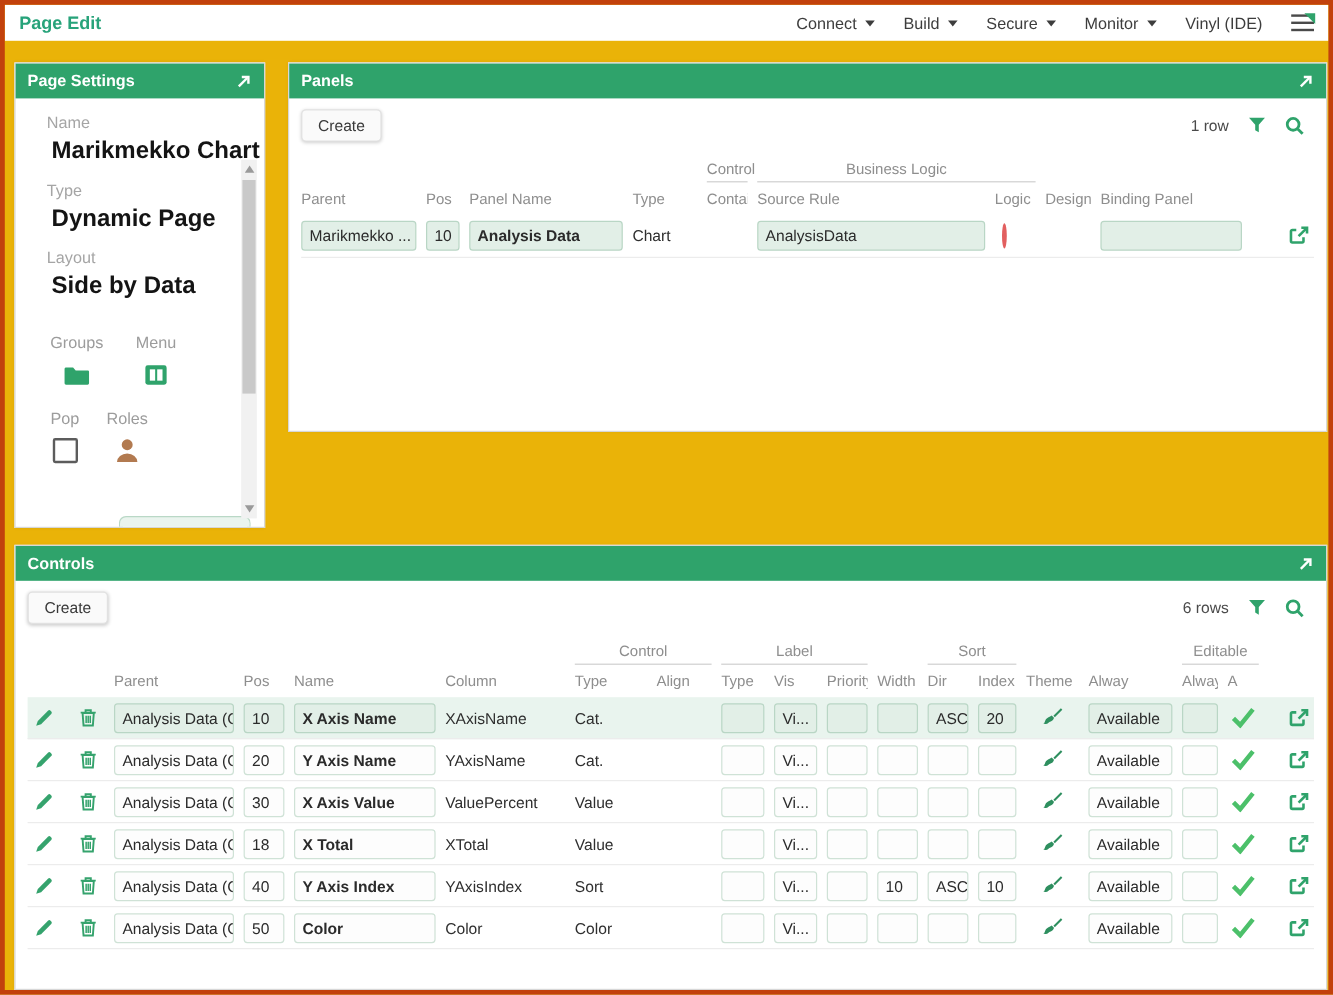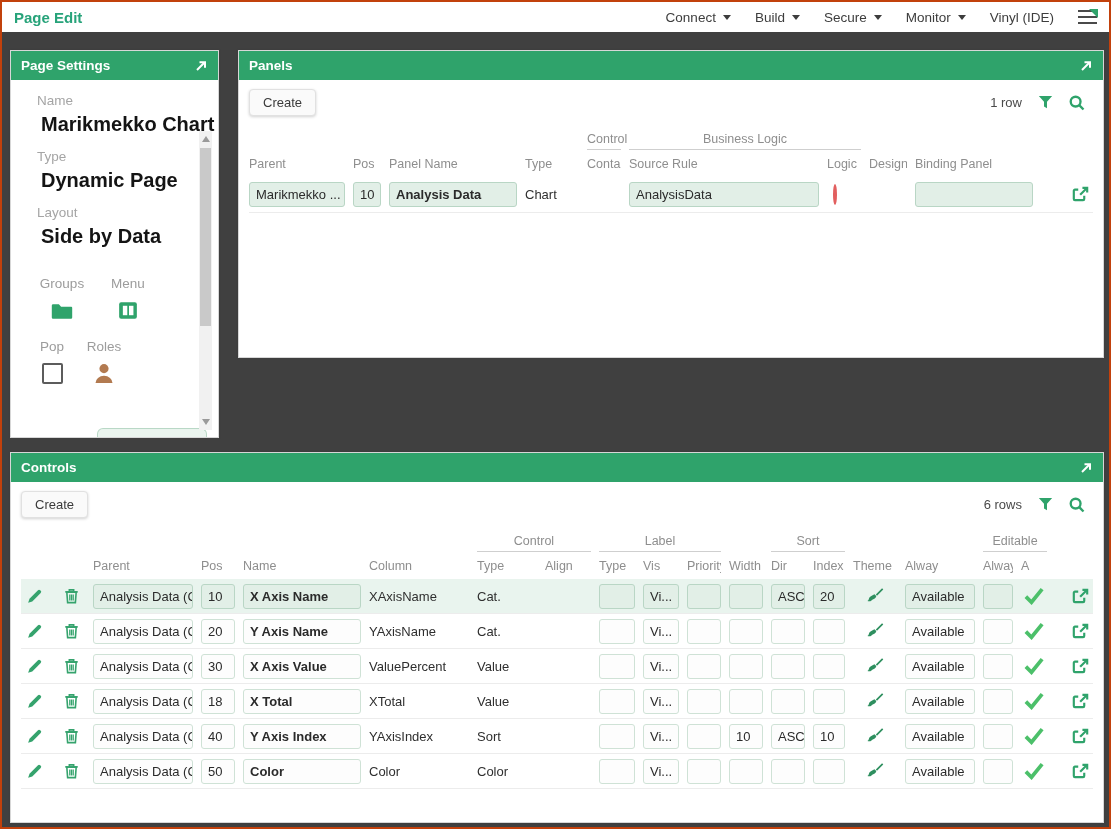--- a/index.html
+++ b/index.html
@@ -1,19 +1,19 @@
 <!DOCTYPE html>
 <html><head>
 <meta charset="utf-8">
 <style>
   * { margin:0; padding:0; box-sizing:border-box; }
   html,body { background:#d6d6d6; }
   .screen {
     width:1111px; height:829px; position:relative;
-    background:#404040; border:2px solid #c2410c;
+    background:#eab308; border:4px solid #c2410c;
     font-family:"Liberation Sans", sans-serif; overflow:hidden;
   }
   
   .topbar { height:30px; background:#fff; display:flex; align-items:center; padding:0 12px; }
   .page-title { color:#27a37a; font-size:15px; font-weight:bold; }
   .topnav { margin-left:auto; display:flex; align-items:center; gap:24px; font-size:13.5px; color:#3d3d3d; }
   .nav-item { display:flex; align-items:center; cursor:pointer; white-space:nowrap; }
   .caret { width:0; height:0; border-left:4px solid transparent; border-right:4px solid transparent; border-top:5px solid #3d3d3d; display:inline-block; margin-left:7px; }
   .burger { width:19px; height:15px; position:relative; cursor:pointer; }
   .burger .bar { position:absolute; left:0; width:19px; height:2.6px; background:#4a4a4a; }

